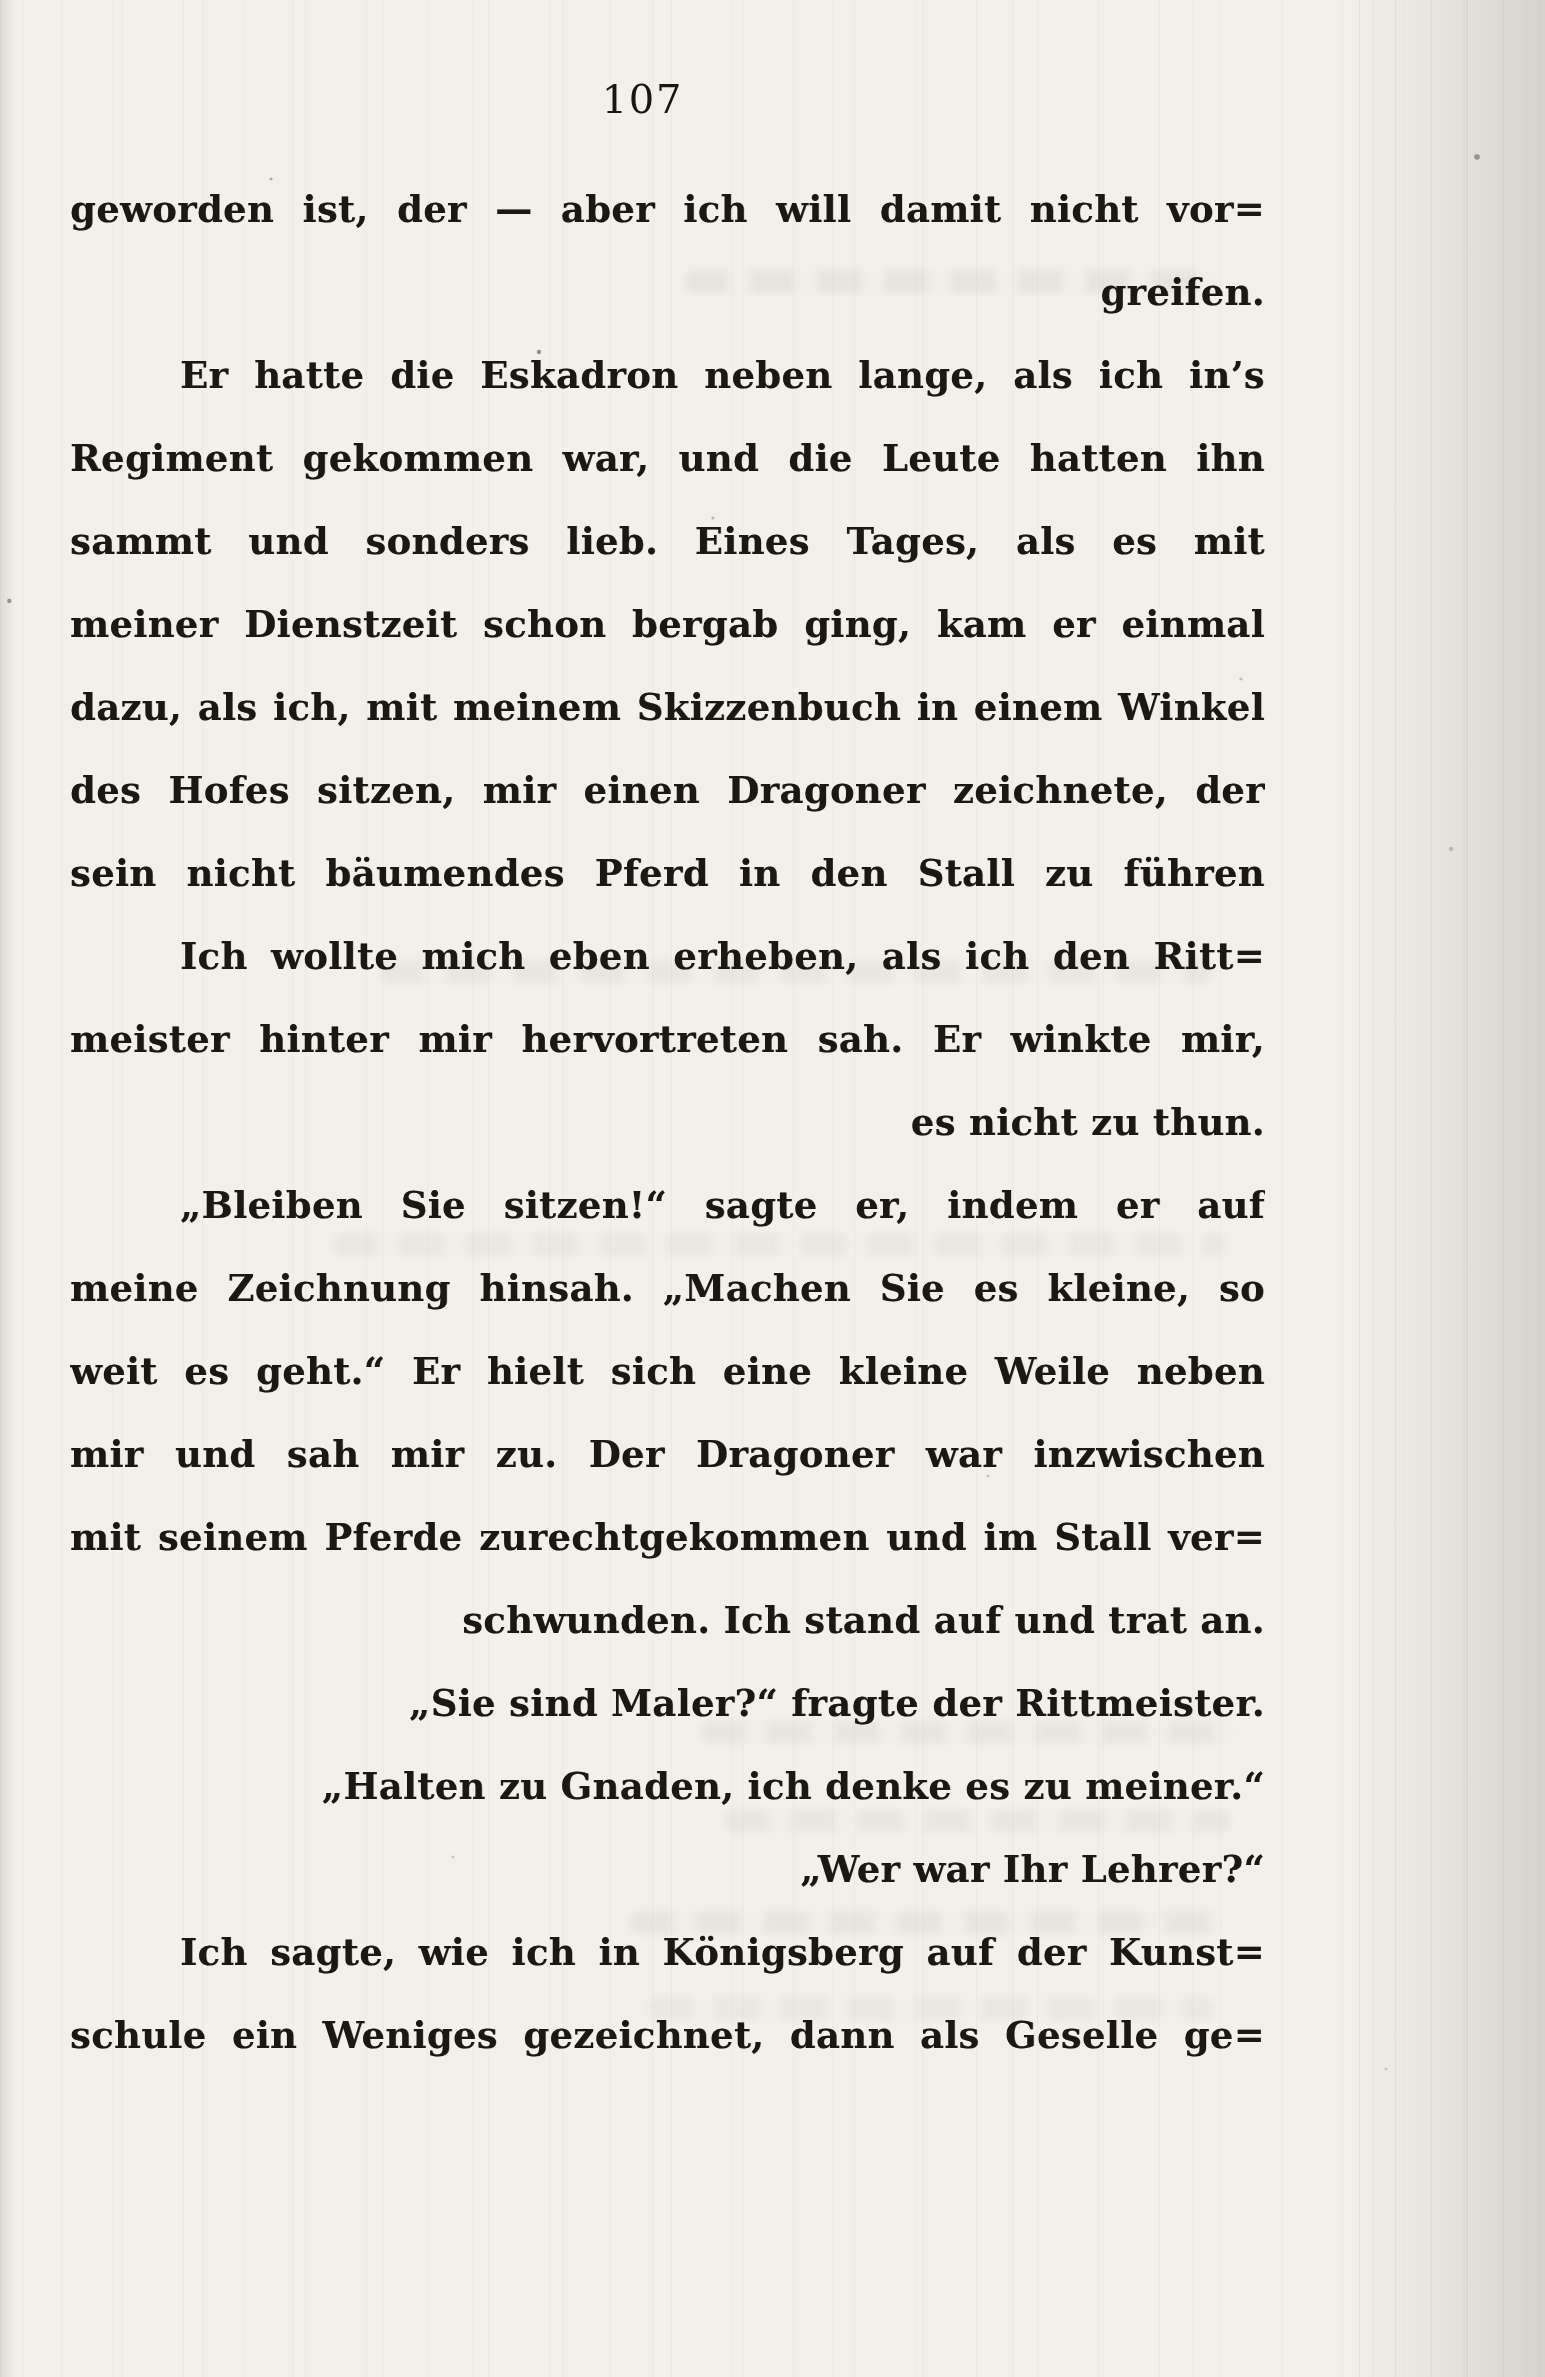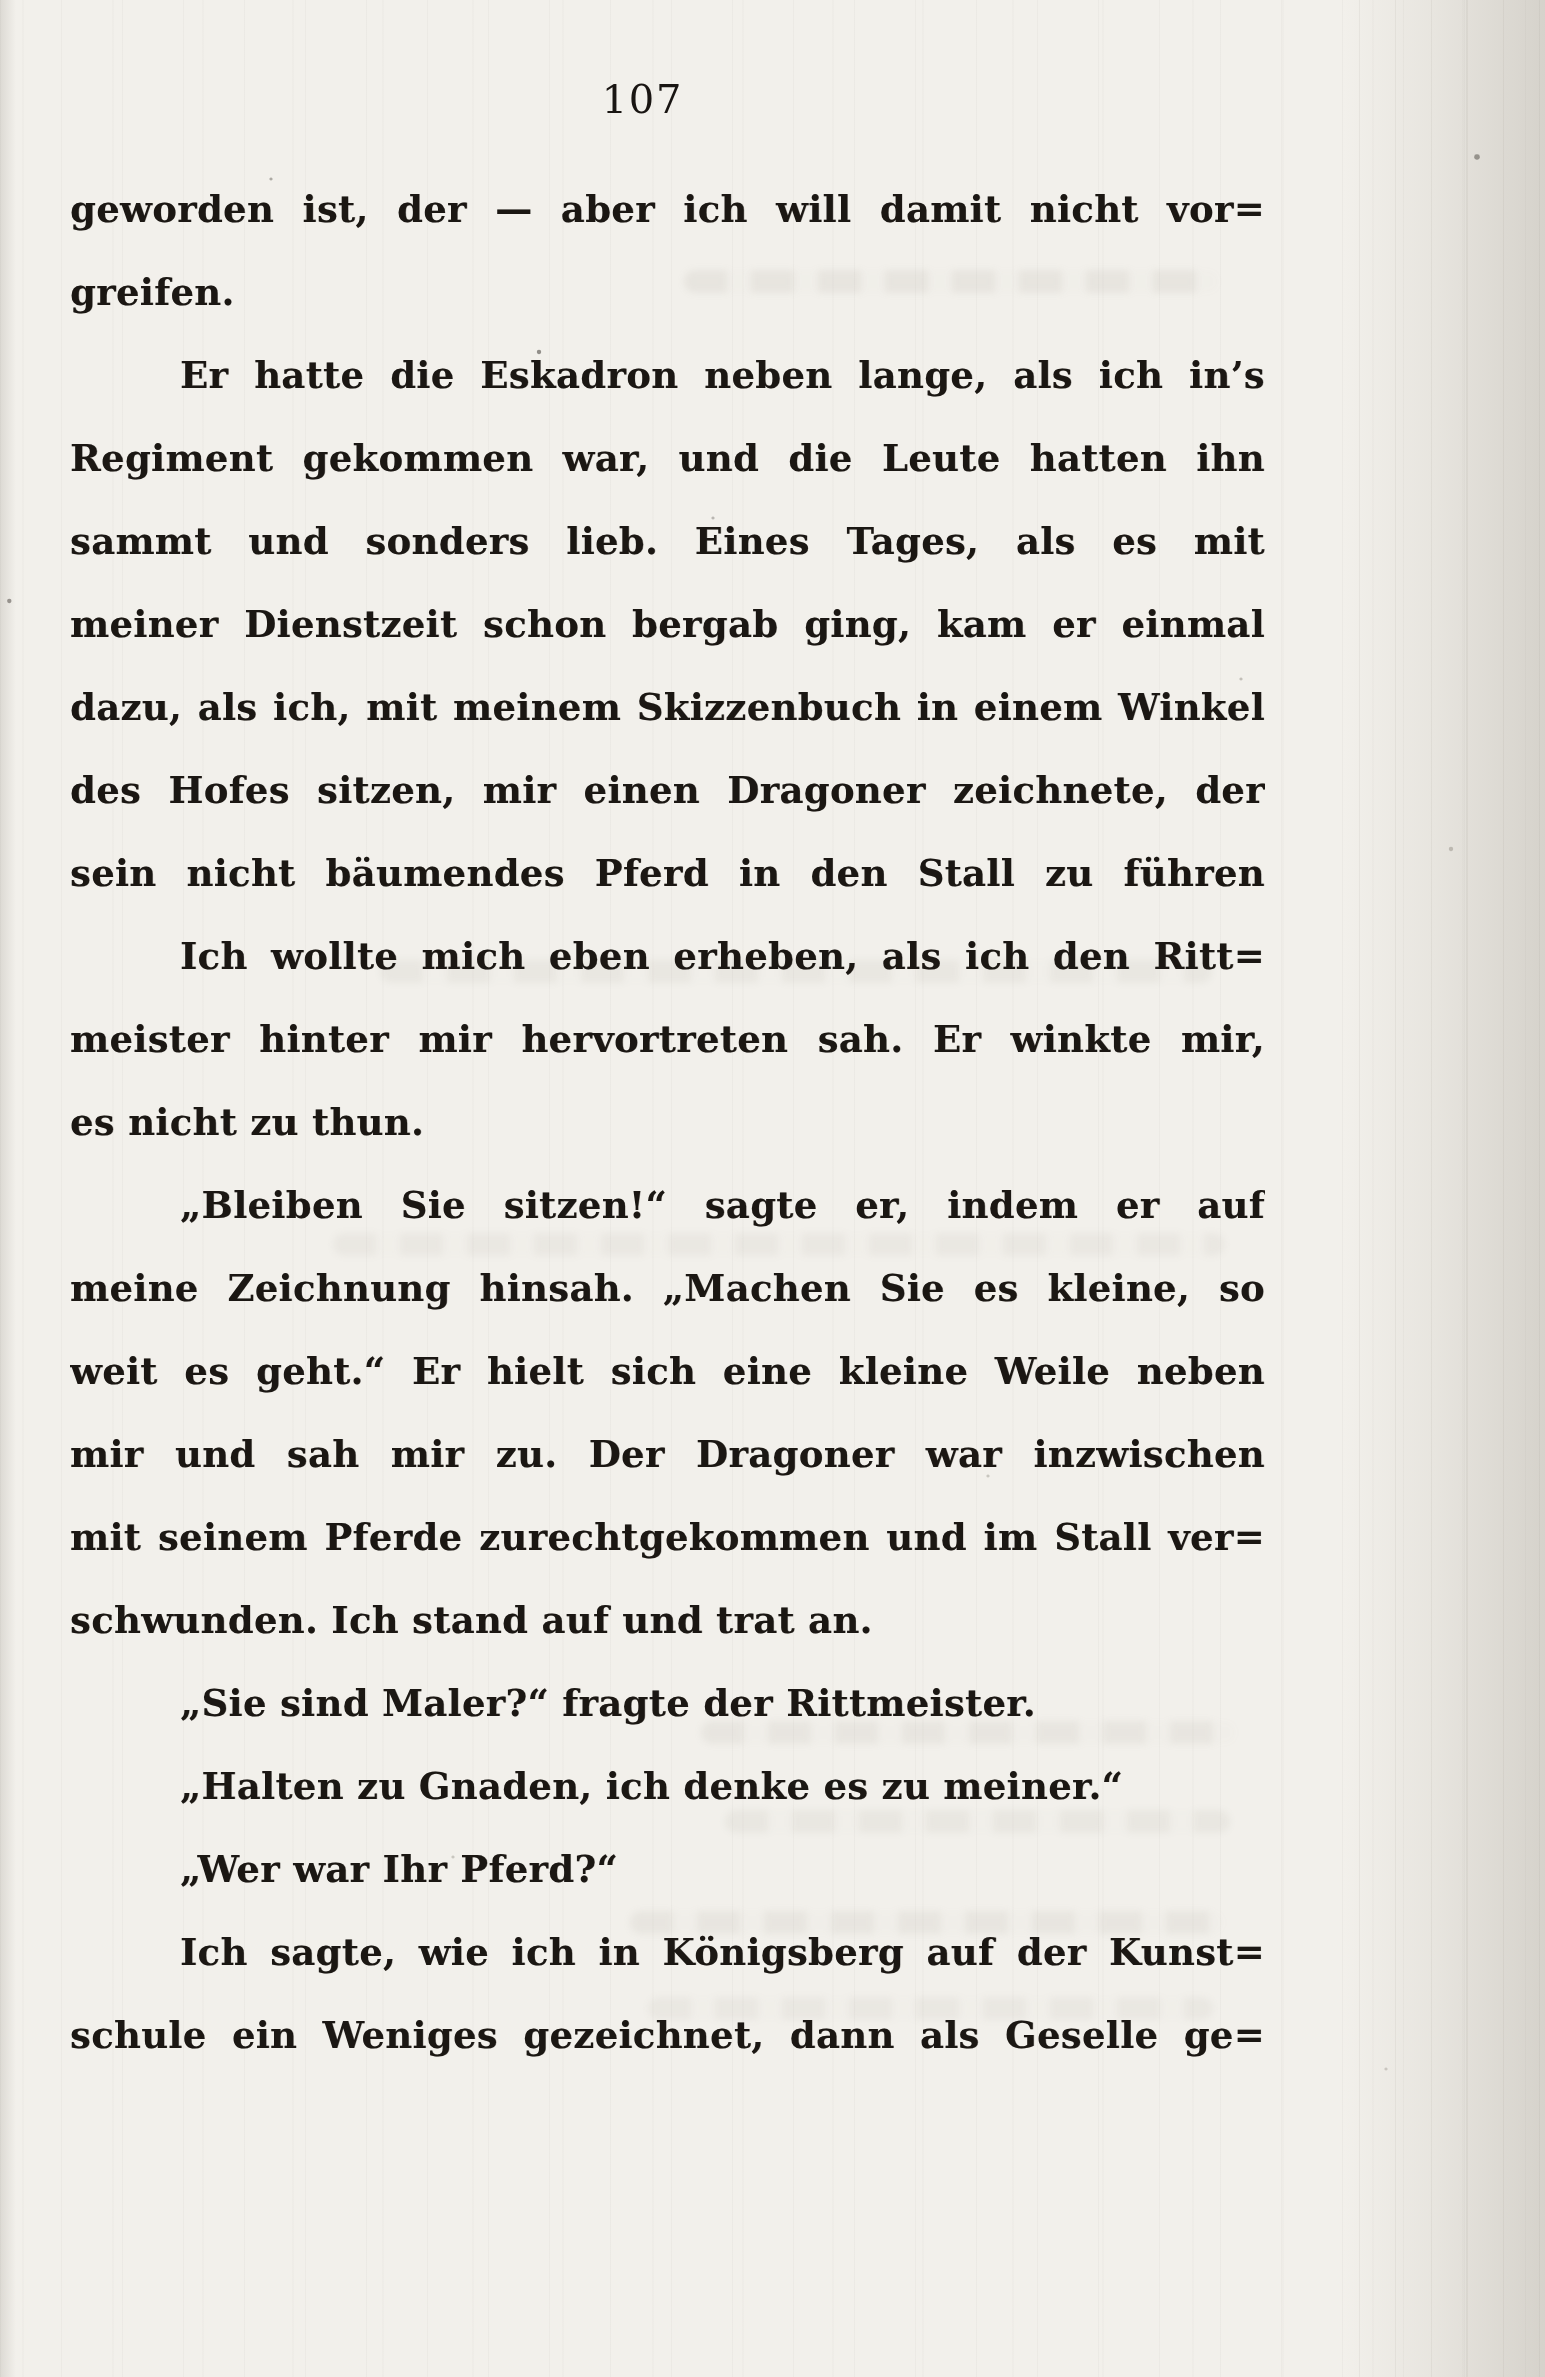--- a/index.html
+++ b/index.html
@@ -73,21 +73,21 @@
     margin-left: 25px;
   }
   .line {
     height: 83px;
     line-height: 83px;
     overflow: hidden;
     text-align: justify;
     text-align-last: justify;
     white-space: normal;
   }
-  .line.left { text-align: left; text-align-last: auto; }
+  .line.left { text-align: right; text-align-last: auto; }
   .line.ind  { text-indent: 110px; }
 </style>
 </head>
 <body>
 
 <div class="page">
 
   <div class="grain"></div>
   <div class="edge-band"></div>
   <div class="edge-band-left"></div>
@@ -117,19 +117,19 @@
     <div class="line">meister hinter mir hervortreten sah. Er winkte mir,</div>
     <div class="line left">es nicht zu thun.</div>
     <div class="line ind">„Bleiben Sie sitzen!“ sagte er, indem er auf</div>
     <div class="line">meine Zeichnung hinsah. „Machen Sie es kleine, so</div>
     <div class="line">weit es geht.“ Er hielt sich eine kleine Weile neben</div>
     <div class="line">mir und sah mir zu. Der Dragoner war inzwischen</div>
     <div class="line">mit seinem Pferde zurechtgekommen und im Stall ver=</div>
     <div class="line left">schwunden. Ich stand auf und trat an.</div>
     <div class="line left ind">„Sie sind Maler?“ fragte der Rittmeister.</div>
     <div class="line left ind">„Halten zu Gnaden, ich denke es zu meiner.“</div>
-    <div class="line left ind">„Wer war Ihr Pferd?“</div>
+    <div class="line left ind">„Wer war Ihr Lehrer?“</div>
     <div class="line ind">Ich sagte, wie ich in Königsberg auf der Kunst=</div>
     <div class="line">schule ein Weniges gezeichnet, dann als Geselle ge=</div>
   </div>
 
 </div>
 
 
 </body></html>

